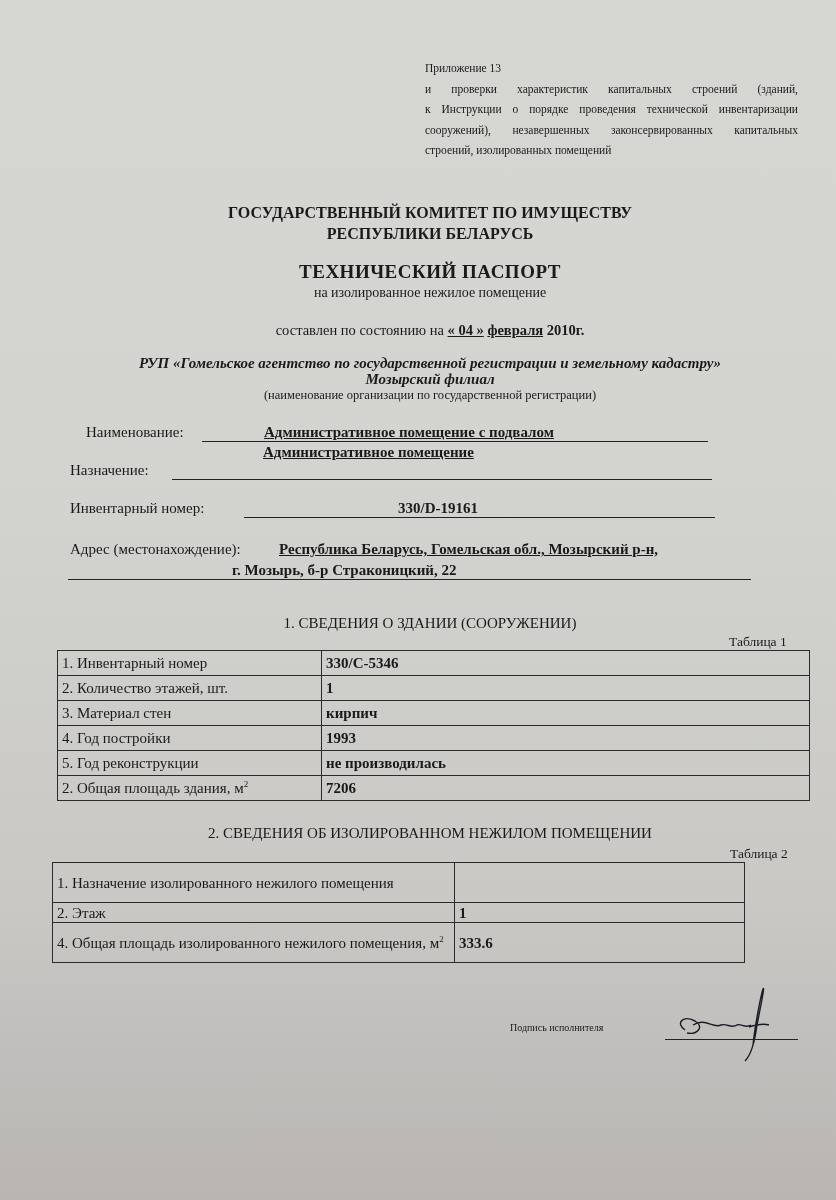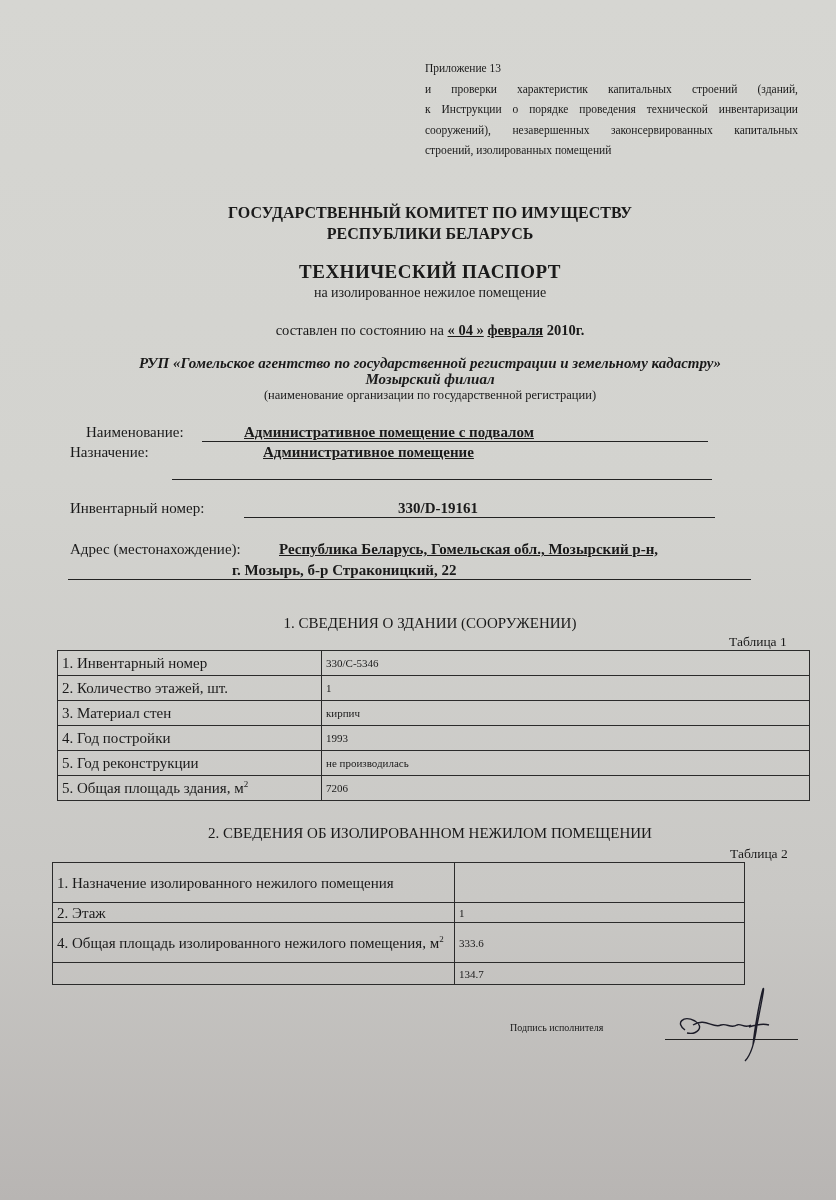--- a/index.html
+++ b/index.html
@@ -23,21 +23,21 @@
   .org { top: 355px; font-style: italic; font-weight: bold; font-size: 15px; line-height: 16px; }
   .orgnote { top: 388px; font-size: 12.5px; }
   .field { font-size: 15px; }
   .field .lbl { position: absolute; white-space: nowrap; }
   .field .line { position: absolute; border-bottom: 1.3px solid #222; height: 17px; font-weight: bold; white-space: nowrap; }
   .field .val { position: absolute; font-weight: bold; white-space: nowrap; text-decoration: underline; }
   .sec { font-size: 15px; text-align: center; left: 0; width: 860px; }
   .tabcap { font-size: 13.5px; }
   table { border-collapse: collapse; position: absolute; font-size: 15px; padding-left: 40px; }
   td { border: 1.5px solid #2b2b2b; padding: 0 4px; line-height: 18px; vertical-align: middle; }
-  td.v { font-weight: normal; font-size: 11px; }
+  td.v { font-weight: bold; font-size: 15px; }
   sup { font-size: 9px; vertical-align: 6px; line-height: 0; }
   .sig-label { left: 510px; top: 1022px; font-size: 10px; }
   .sig-line { left: 665px; top: 1039px; width: 133px; border-bottom: 1.2px solid #222; }
   .sig { left: 665px; top: 985px; }
 </style>
 </head>
 <body>
 
 <div class="abs appendix">
   <div>Приложение 13</div>
@@ -61,23 +61,23 @@
 </div>
 <div class="abs center org">
   <div>РУП «Гомельское агентство по государственной регистрации и земельному кадастру»</div>
   <div>Мозырский филиал</div>
 </div>
 <div class="abs center orgnote">(наименование организации по государственной регистрации)</div>
 
 <div class="abs field" style="left:0;top:0;width:836px;height:600px;">
   <span class="lbl" style="left:86px;top:424px;">Наименование:</span>
   <span class="line" style="left:202px;top:424px;width:506px;"></span>
-  <span class="val" style="left:244px;top:424px;text-align:center;">Административное помещение с подвалом</span>
+  <span class="val" style="left:264px;top:424px;text-align:center;">Административное помещение с подвалом</span>
 
-  <span class="lbl" style="left:70px;top:444px;">Назначение:</span>
+  <span class="lbl" style="left:70px;top:462px;">Назначение:</span>
   <span class="line" style="left:172px;top:462px;width:540px;"></span>
   <span class="val" style="left:263px;top:444px;">Административное помещение</span>
 
   <span class="lbl" style="left:70px;top:500px;">Инвентарный номер:</span>
   <span class="line" style="left:244px;top:500px;width:471px;"></span>
   <span class="val" style="left:398px;top:500px;text-decoration:none;">330/D-19161</span>
 
   <span class="lbl" style="left:70px;top:541px;">Адрес (местонахождение):</span>
   <span class="val" style="left:279px;top:541px;">Республика Беларусь, Гомельская обл., Мозырский р-н,</span>
   <span class="line" style="left:68px;top:562px;width:683px;"></span>
@@ -106,21 +106,21 @@
       </tr>
       <tr style="height: 25px;">
         <td><span>4. Год постройки</span></td>
         <td class="v">1993</td>
       </tr>
       <tr style="height: 25px;">
         <td><span>5. Год реконструкции</span></td>
         <td class="v">не производилась</td>
       </tr>
       <tr style="height: 25px;">
-        <td><span>5. Общая площадь здания, м</span><sup>2</sup></td>
+        <td><span>2. Общая площадь здания, м</span><sup>2</sup></td>
         <td class="v">7206</td>
       </tr>
     </tbody>
 </table>
 
 <div class="abs sec" style="top:825px;">2. СВЕДЕНИЯ ОБ ИЗОЛИРОВАННОМ НЕЖИЛОМ ПОМЕЩЕНИИ</div>
 <div class="abs tabcap" style="left:730px;top:846px;">Таблица 2</div>
 <table id="t2" style="left:52px;top:862px;width:693px;">
   <colgroup>
       <col style="width:402px">
@@ -132,24 +132,20 @@
         <td class="v"></td>
       </tr>
       <tr style="height: 20px;">
         <td><span>2. Этаж</span></td>
         <td class="v">1</td>
       </tr>
       <tr style="height: 40px;">
         <td><span>4. Общая площадь изолированного нежилого помещения, м</span><sup>2</sup></td>
         <td class="v">333.6</td>
       </tr>
-      <tr style="height: 22px;">
-        <td><span></span></td>
-        <td class="v">134.7</td>
-      </tr>
     </tbody>
 </table>
 
 <div class="abs sig-label">Подпись исполнителя</div>
 <div class="abs sig-line"></div>
 <svg class="abs sig" width="110" height="80" viewBox="0 0 110 80">
   <path d="M20 45 C 10 38, 18 30, 30 36 C 40 42, 32 50, 22 48 M 28 40 C 40 32, 48 44, 56 40 C 62 38, 66 44, 72 40 C 76 38, 80 44, 86 40 M 88 60 C 90 40, 96 10, 98 4 C 100 0, 96 20, 92 40 C 90 55, 86 70, 80 76 M 84 42 C 90 40, 98 38, 104 40" fill="none" stroke="#1c1c28" stroke-width="1.4"></path>
 </svg>
 
 </body></html>

